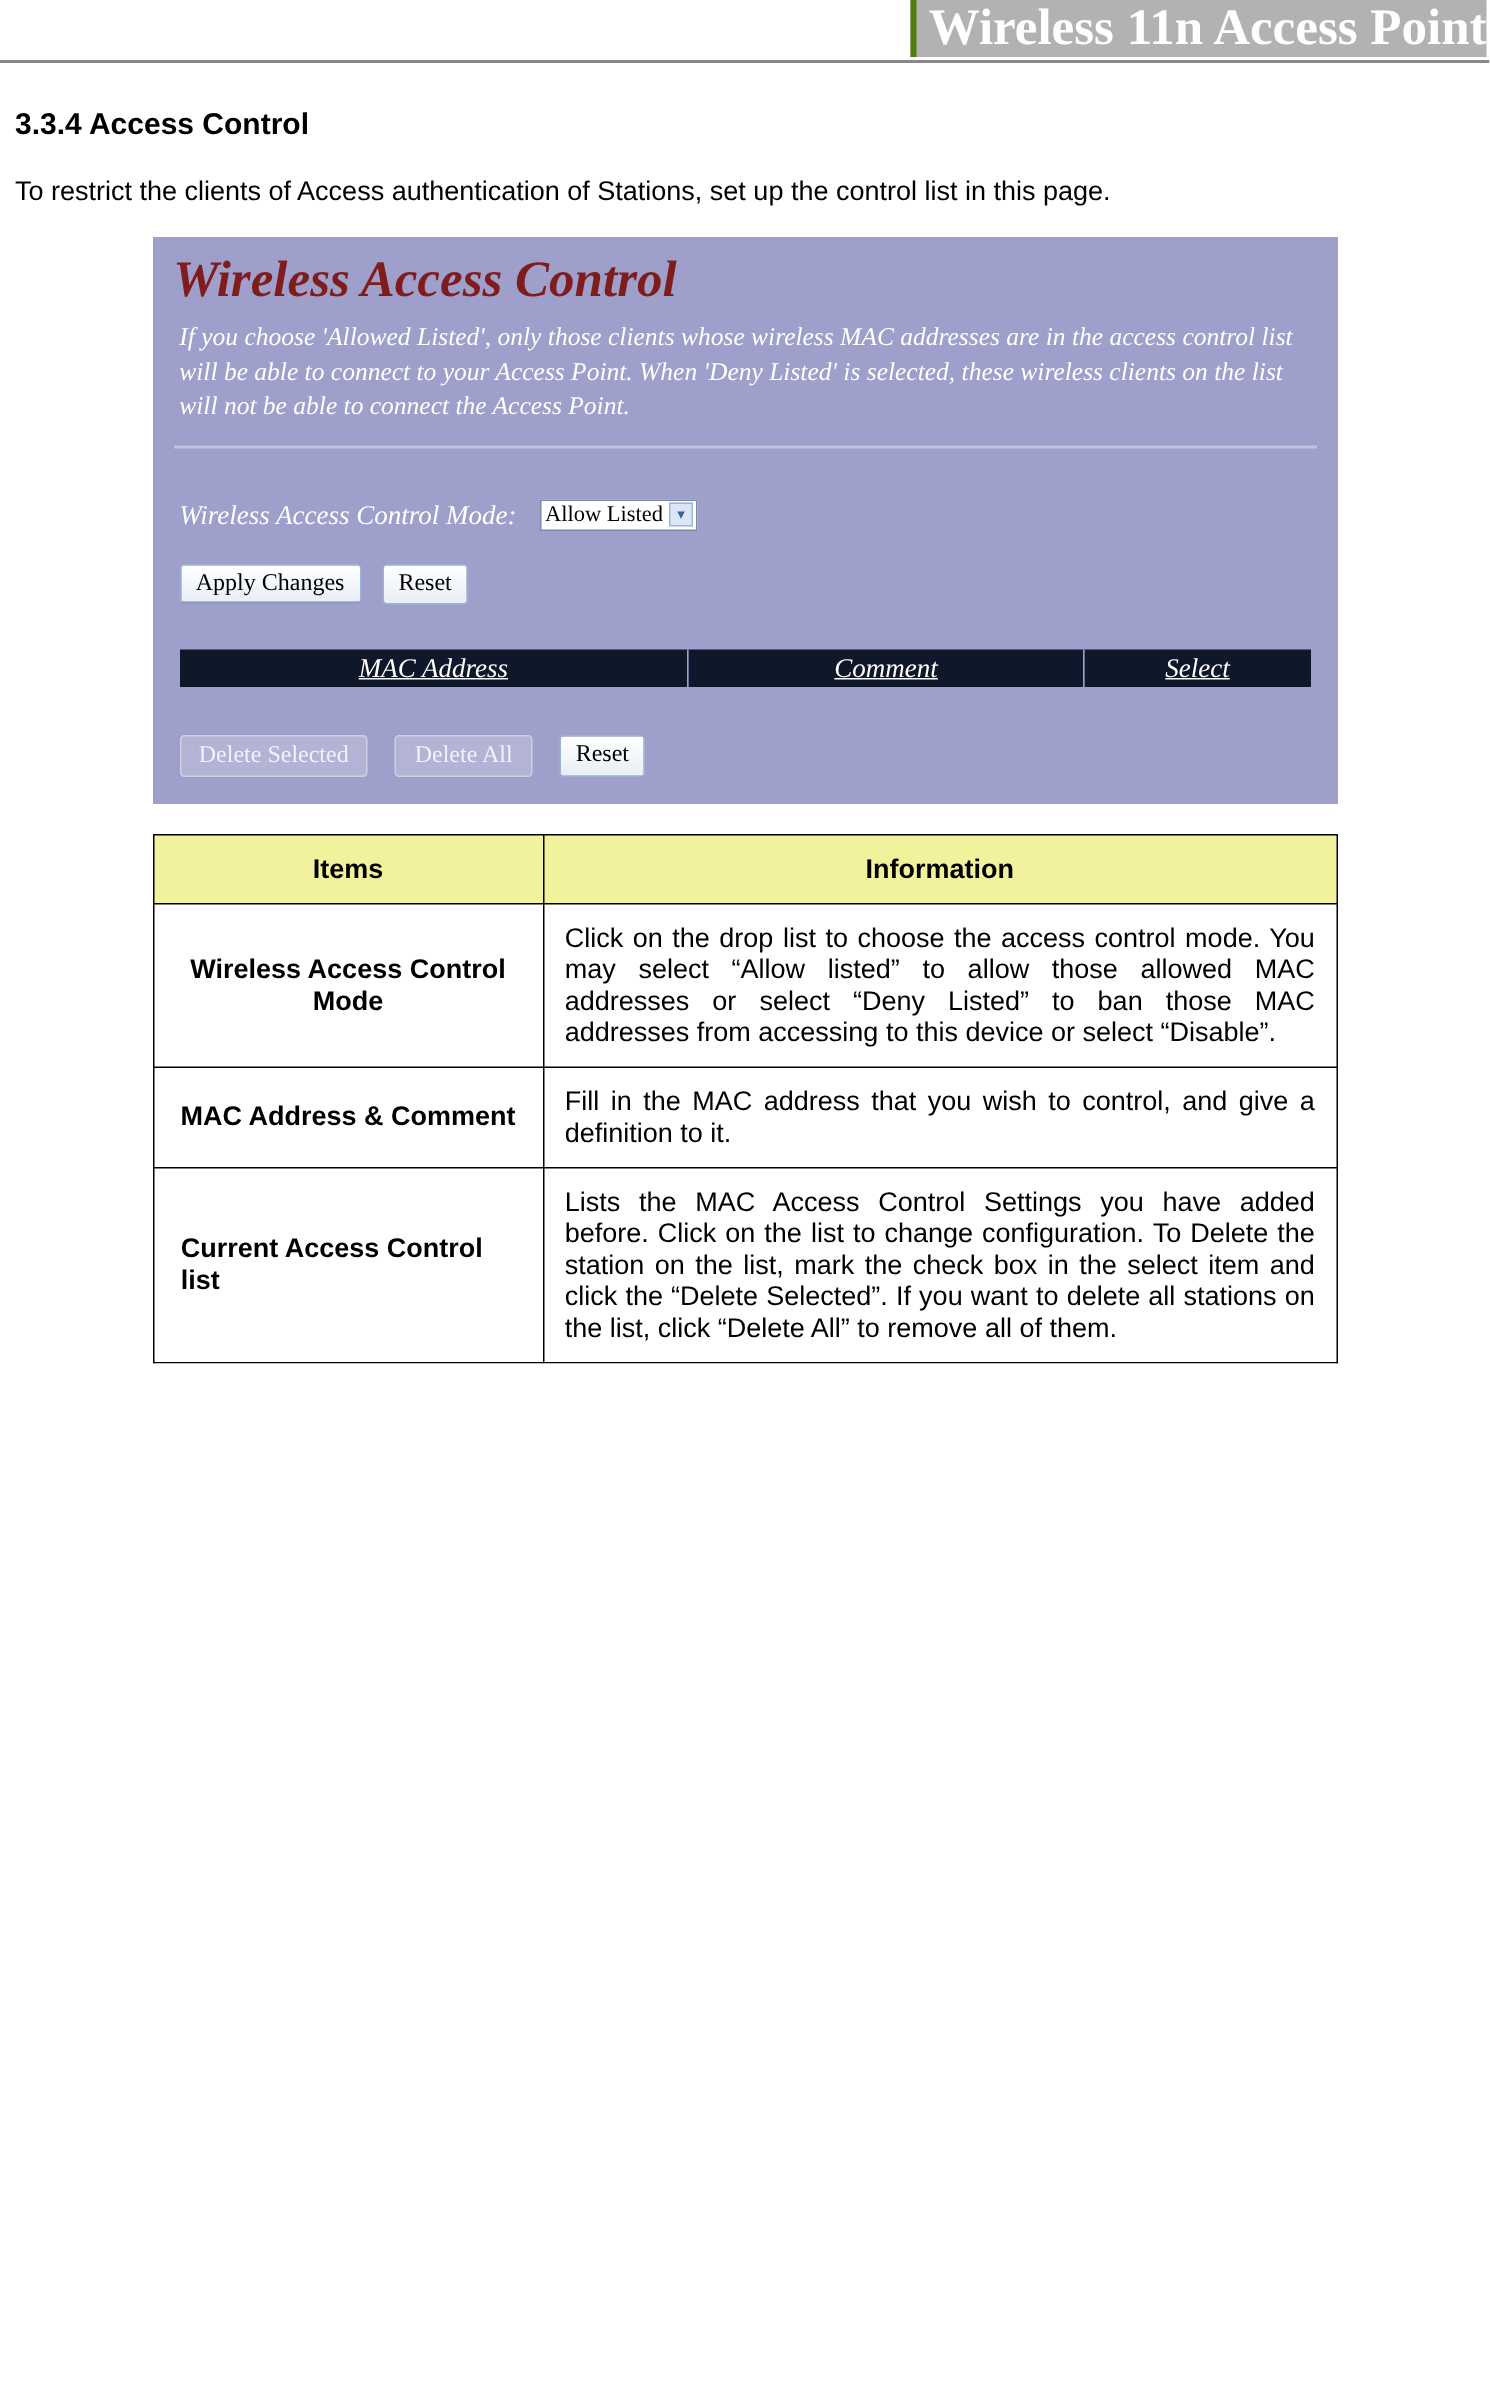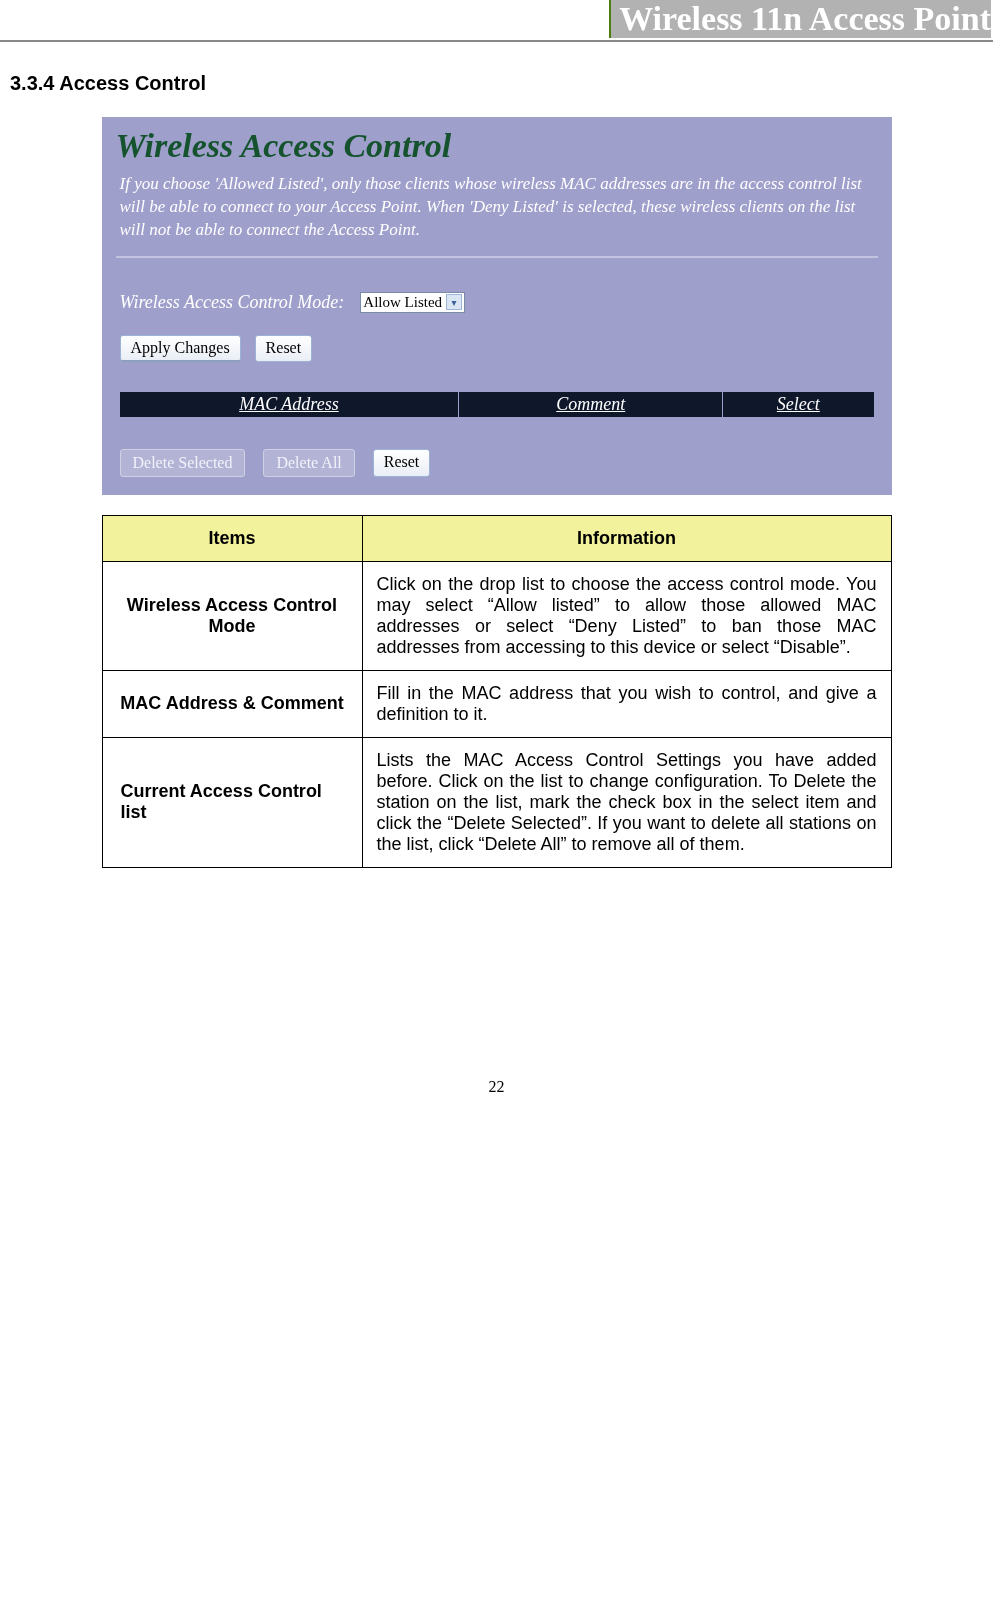--- a/index.html
+++ b/index.html
@@ -17,21 +17,21 @@
     padding: 0 2px 2px 0;
   }
   .header-title {
     display: inline-block;
     background: #b2b2b2;
     color: #fff;
     font-size: 34px;
     font-weight: bold;
     padding: 0 0 0 8px;
     font-family: "Times New Roman", serif;
-    border-left: 2px solid #4d7c0f;
+    border-left: 4px solid #4d7c0f;
   }
   .content {
     padding: 20px 10px 0 10px;
   }
   .section-heading {
     font-size: 20px;
     font-weight: bold;
     margin: 10px 0 22px 0;
   }
   .intro-text {
@@ -40,21 +40,21 @@
   }
   
   .router-ui {
     width: 790px;
     margin: 0 auto 20px auto;
     background: #9f9fcc;
     padding: 0;
     font-family: "Times New Roman", serif;
   }
   .router-title {
-    color: #14532d;
+    color: #7f1d1d;
     font-style: italic;
     font-size: 34px;
     font-weight: bold;
     padding: 10px 14px 4px 14px;
     font-family: "Times New Roman", serif;
   }
   .router-desc {
     color: #fff;
     font-size: 17px;
     font-style: italic;
@@ -194,20 +194,21 @@
 </style>
 </head>
 <body>
 
 <div class="header-bar">
   <span class="header-title">Wireless 11n Access Point</span>
 </div>
 
 <div class="content">
   <div class="section-heading">3.3.4   Access Control</div>
+  <div class="intro-text">To restrict the clients of Access authentication of Stations, set up the control list in this page.</div>
 
   <div class="router-ui">
     <div class="router-title">Wireless Access Control</div>
     <div class="router-desc">If you choose 'Allowed Listed', only those clients whose wireless MAC addresses are in the access control list will be able to connect to your Access Point. When 'Deny Listed' is selected, these wireless clients on the list will not be able to connect the Access Point.</div>
     <hr class="router-hr">
 
     <div class="router-row">
       <span class="router-label">Wireless Access Control Mode:</span>
       <span class="select-box">
         <span>Allow Listed</span>
@@ -256,14 +257,13 @@
         <td class="item-info">Fill in the MAC address that you wish to control, and give a definition to it.</td>
       </tr>
       <tr>
         <td class="item-name left">Current Access Control list</td>
         <td class="item-info">Lists the MAC Access Control Settings you have added before. Click on the list to change configuration. To Delete the station on the list, mark the check box in the select item and click the “Delete Selected”. If you want to delete all stations on the list, click “Delete All” to remove all of them.</td>
       </tr>
     </tbody>
   </table>
 
 
-  <div class="page-number">22</div>
 </div>
 
 </body></html>

